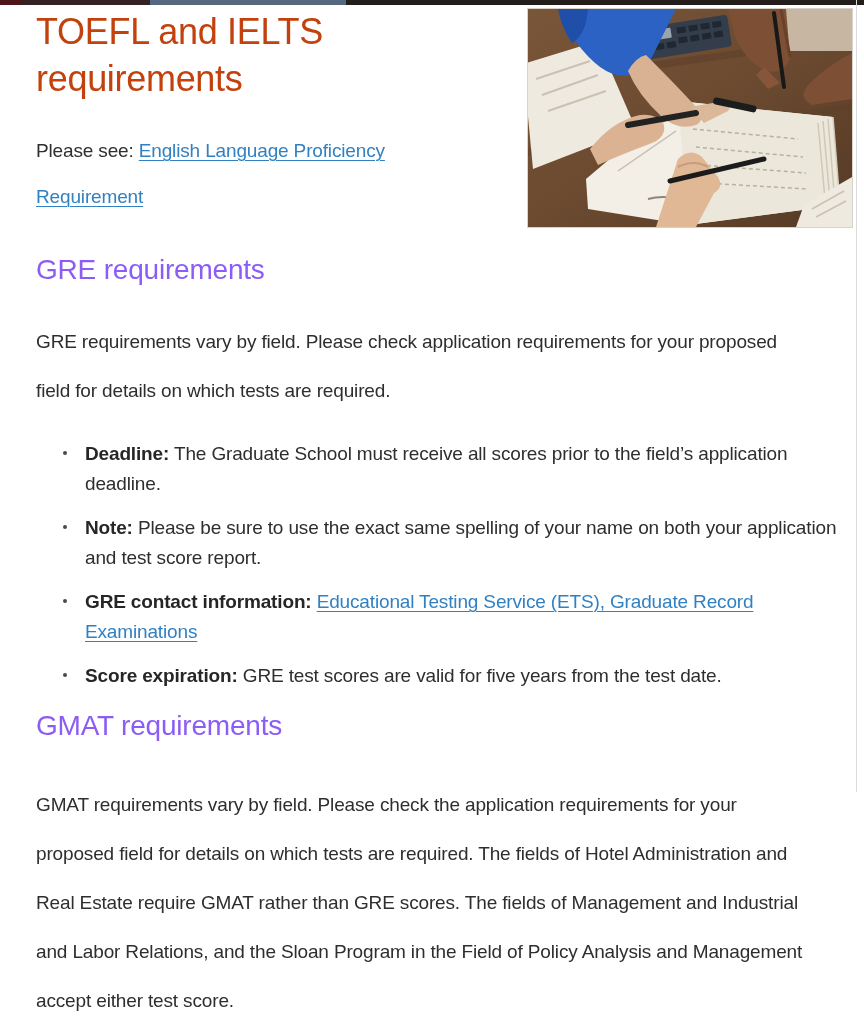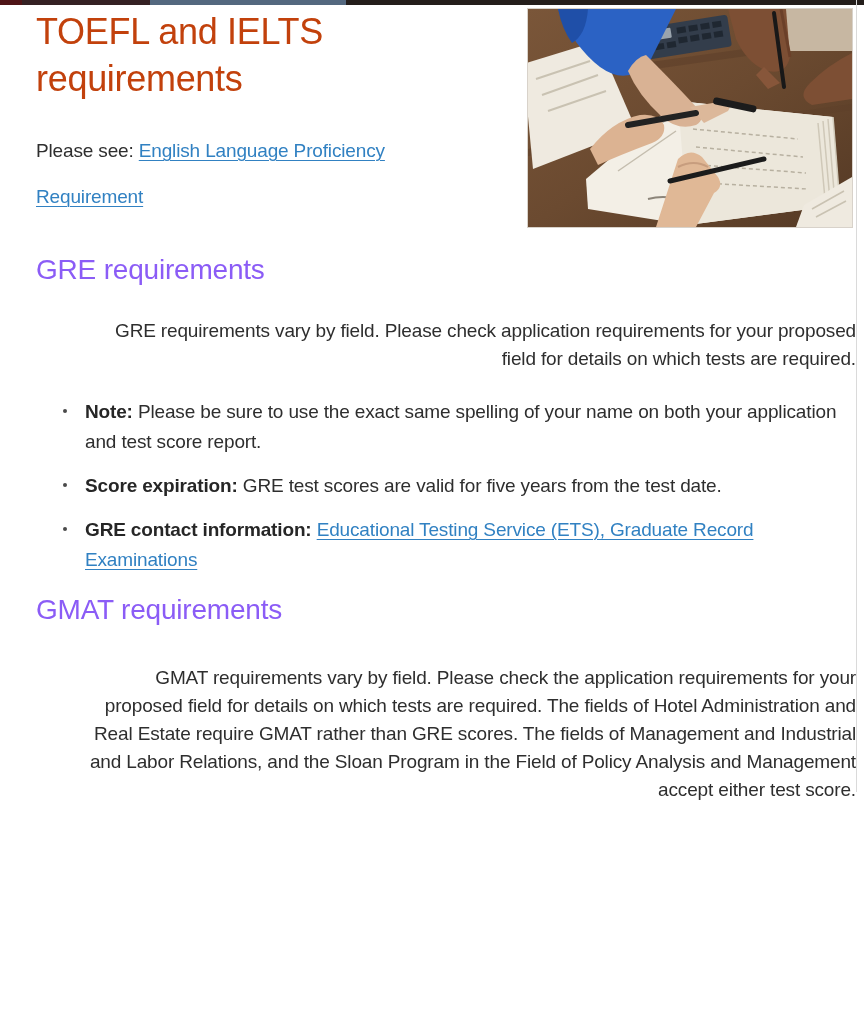--- a/index.html
+++ b/index.html
@@ -29,21 +29,21 @@
   }
   h2{
     margin:0;font-weight:400;color:#8b5cf6;
     font-size:28px;line-height:42px;letter-spacing:-0.2px;
   }
   .h2-gre{margin-top:29px;}
   .h2-gmat{}
 
   p{font-size:19px;letter-spacing:-0.15px;margin:0;}
   .please-see{margin-top:26px;line-height:46px;max-width:470px;white-space:pre-line;}
-  .lead{margin-top:26px;line-height:28px;white-space:pre-line;text-align:right;}
+  .lead{margin-top:26px;line-height:49px;white-space:pre-line;}
   .lead-gmat{margin-top:33px;}
 
   a{color:#3181c2;text-decoration:underline;text-decoration-thickness:1px;text-underline-offset:3px;white-space:pre-line;cursor:pointer;}
   strong,b{font-weight:700;color:#262626;}
 
   ul.bullets{
     list-style:none;margin:24px 0 0 0;padding:0 0 0 49px;
     font-size:19px;line-height:30px;letter-spacing:-0.15px;
     width:771px;
   }
@@ -155,23 +155,24 @@
 
   <p class="please-see"><span>Please see: </span><a>English Language Proficiency
 Requirement</a></p>
 
   <h2 class="h2-gre">GRE requirements</h2>
 
   <p class="lead">GRE requirements vary by field. Please check application requirements for your proposed
 field for details on which tests are required.</p>
 
   <ul class="bullets">
+    <li><strong>Deadline:</strong><span> The Graduate School must receive all scores prior to the field’s application deadline.</span></li>
     <li><strong>Note:</strong><span> Please be sure to use the exact same spelling of your name on both your application and test score report.</span></li>
+    <li><strong>GRE contact information:</strong><span> </span><a>Educational Testing Service (ETS), Graduate Record Examinations</a></li>
     <li><strong>Score expiration:</strong><span> GRE test scores are valid for five years from the test date.</span></li>
-    <li><strong>GRE contact information:</strong><span> </span><a>Educational Testing Service (ETS), Graduate Record Examinations</a></li>
   </ul>
 
   <h2 class="h2-gmat">GMAT requirements</h2>
 
   <p class="lead lead-gmat">GMAT requirements vary by field. Please check the application requirements for your
 proposed field for details on which tests are required. The fields of Hotel Administration and
 Real Estate require GMAT rather than GRE scores. The fields of Management and Industrial
 and Labor Relations, and the Sloan Program in the Field of Policy Analysis and Management
 accept either test score.</p>
 

